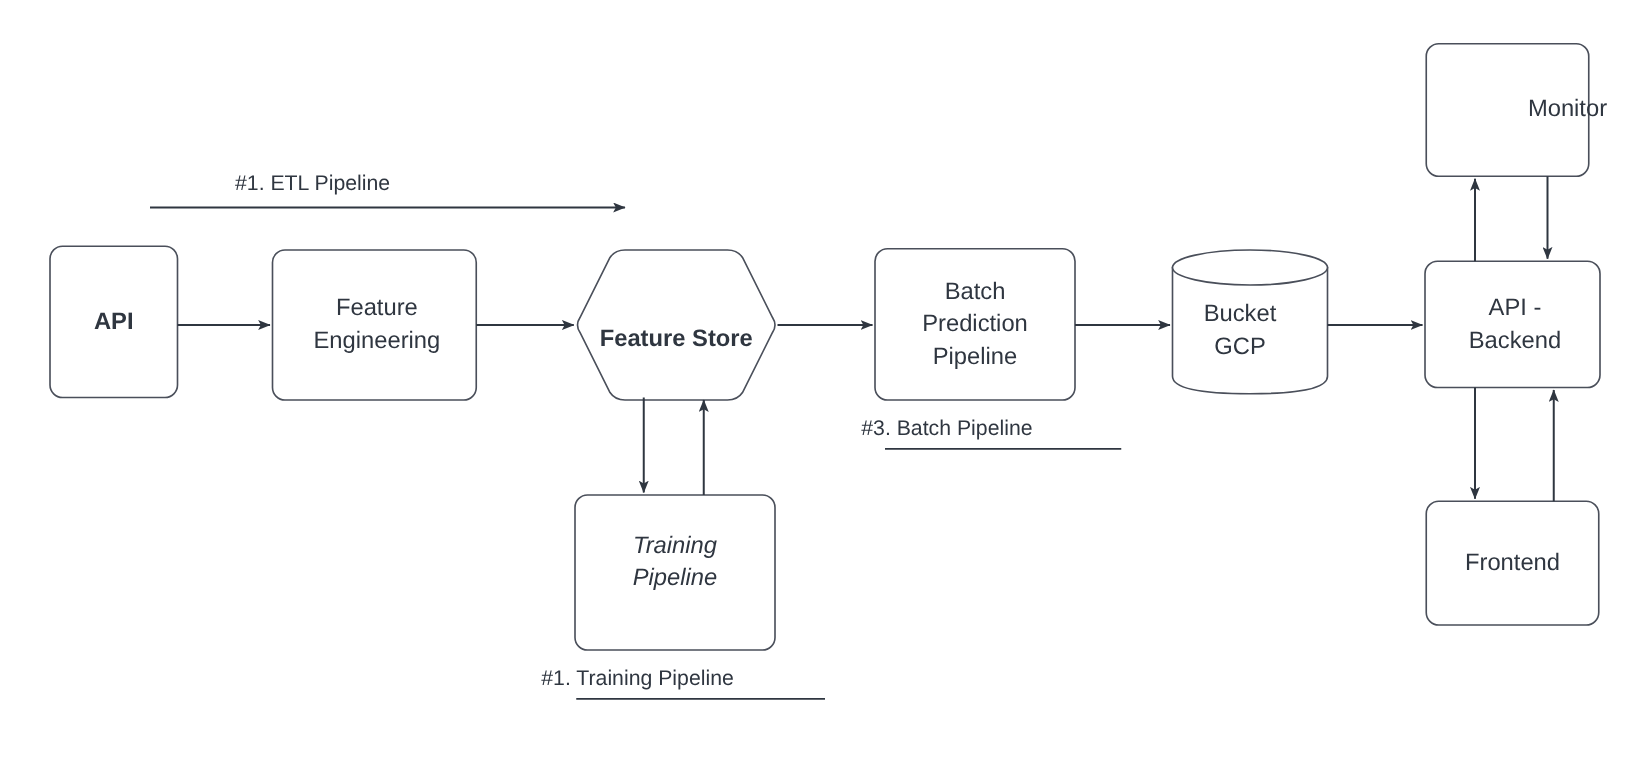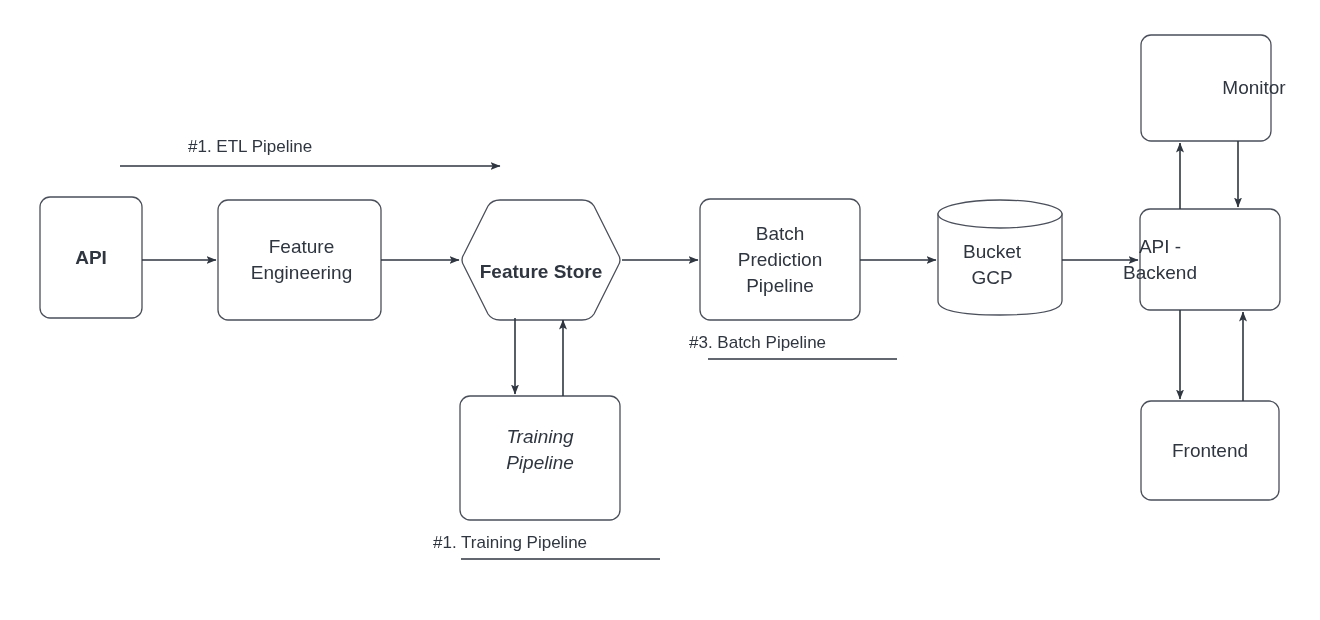--- a/index.html
+++ b/index.html
@@ -128,21 +128,21 @@
 
   <div class="node-label bold" style="left:460px; top:200px; width:162px; height:120px;margin-top:12px;">Feature Store</div>
 
   <div class="node-label" style="left:700px; top:199px; width:160px; height:121px;">Batch
 Prediction
 Pipeline</div>
 
   <div class="node-label" style="left:938px; top:214px; width:108px; height:101px;">Bucket
 GCP</div>
 
-  <div class="node-label" style="left:1088px; top:209px; width:144px; height:101px;">API -
+  <div class="node-label" style="left:1140px; top:209px; width:144px; height:101px;">API -
 Backend</div>
 
   <div class="node-label" style="left:1141px; top:35px; width:130px; height:106px;padding-left:48px;">Monitor</div>
 
   <div class="node-label" style="left:1141px; top:401px; width:138px; height:99px;">Frontend</div>
 
   <div class="node-label" style="left:460px; top:396px; width:160px; height:108px;font-style:italic;">Training
 Pipeline</div>
 
   <div class="edge-label" style="left:188px; top:136px;">#1. ETL Pipeline</div>

